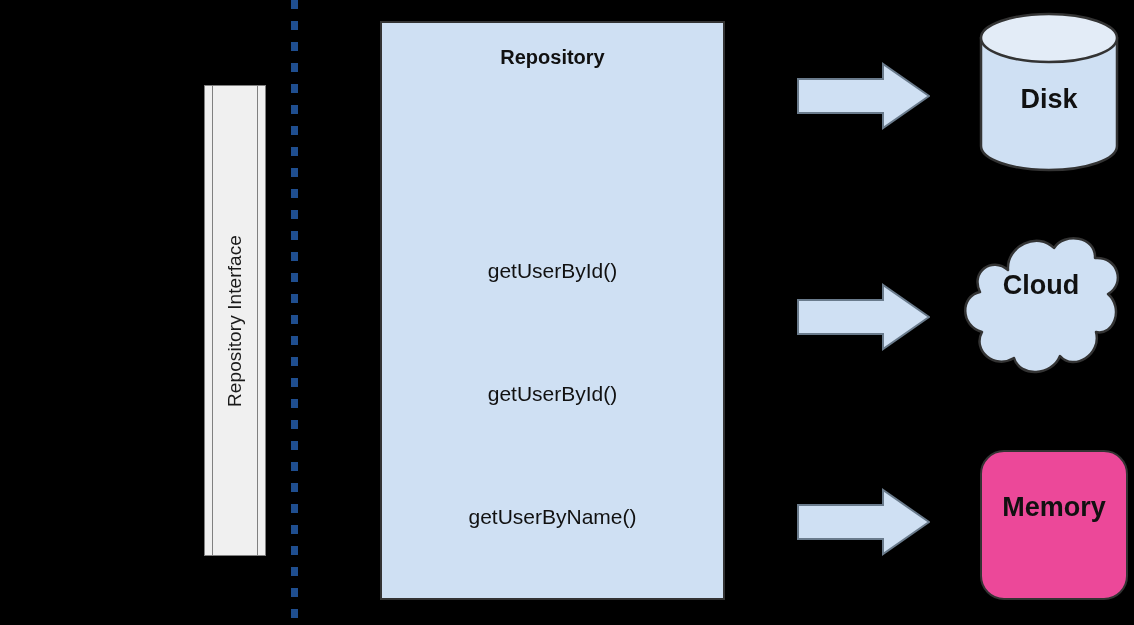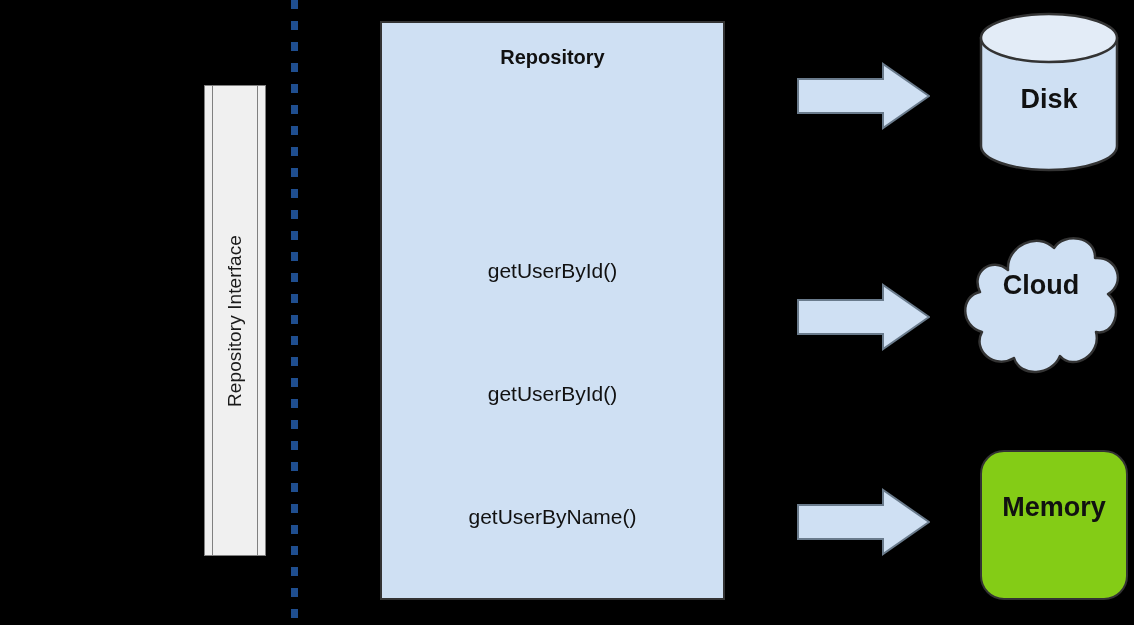--- a/index.html
+++ b/index.html
@@ -111,21 +111,21 @@
   #arrow-2 { left: 797px; top: 488px; }
 
   
   .storage-shape {
     position: absolute;
   }
   #disk-shape   { left: 978px; top: 12px;  width: 142px; height: 160px; }
   #cloud-shape  { left: 956px; top: 226px; width: 170px; height: 160px; }
   #memory-shape {
     left: 980px; top: 450px; width: 148px; height: 150px;
-    background: #84cc16;
+    background: #ec4899;
     border: 2px solid #333333;
     border-radius: 24px;
     box-sizing: border-box;
   }
 
   .storage-label {
     position: absolute;
     left: 0; right: 0;
     text-align: center;
     font-size: 27px;

